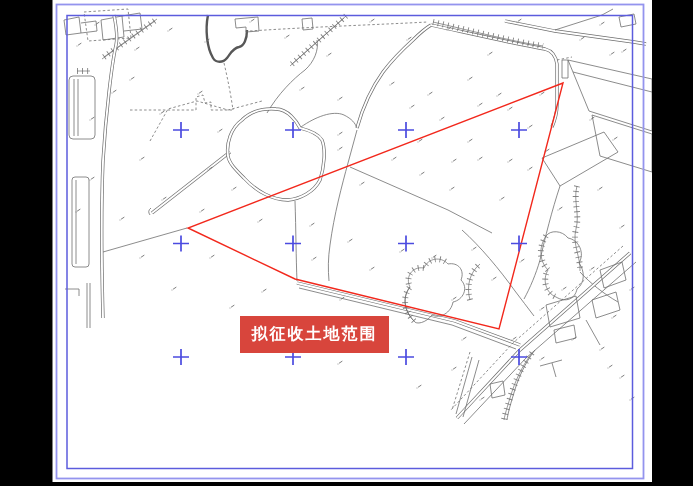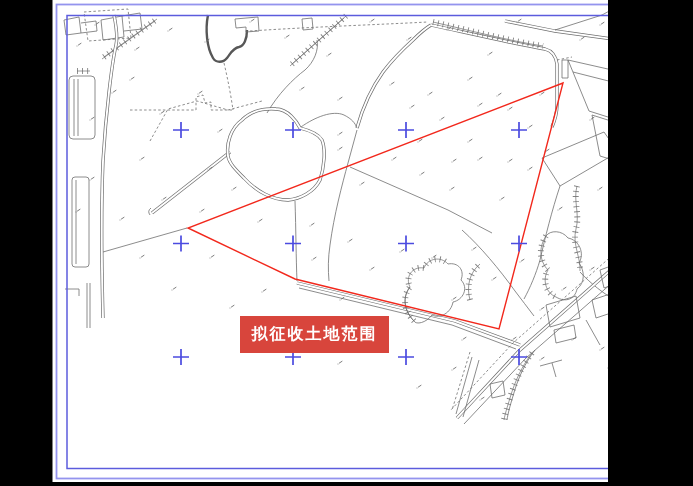--- a/index.html
+++ b/index.html
@@ -1,16 +1,16 @@
 <!DOCTYPE html>
 <html style="--line: #6e6e6e; --line-dark: #575757; --road-fill: #ffffff; --border-outer: #9494ee; --border-inner: #5c5cdd; --cross: #4b4be0; --red: #f2281c;"><head>
 <meta charset="utf-8">
 <style>
   html,body{margin:0;padding:0;background:#000;}
-  .stage{position:relative;width:608px;height:486px;background:#000;overflow:hidden;
+  .stage{position:relative;width:693px;height:486px;background:#000;overflow:hidden;
          font-family:"DejaVu Sans",sans-serif;}
   .stage svg{position:absolute;left:0;top:0;display:block;}
   .boundary-label{position:absolute;display:flex;align-items:center;justify-content:center;
          font-weight:bold;font-size:16px;letter-spacing:2px;white-space:nowrap;}
   
   .s  {stroke:var(--line);stroke-width:0.8;fill:none;}
   .d  {stroke:var(--line);stroke-width:0.8;fill:none;stroke-dasharray:2.5 2.2;}
   .t  {stroke:var(--line-dark);stroke-width:2.4;fill:none;}
   .b1 {stroke:var(--line);stroke-width:3.3;fill:none;}
   .b2 {stroke:var(--road-fill);stroke-width:1.9;fill:none;}

